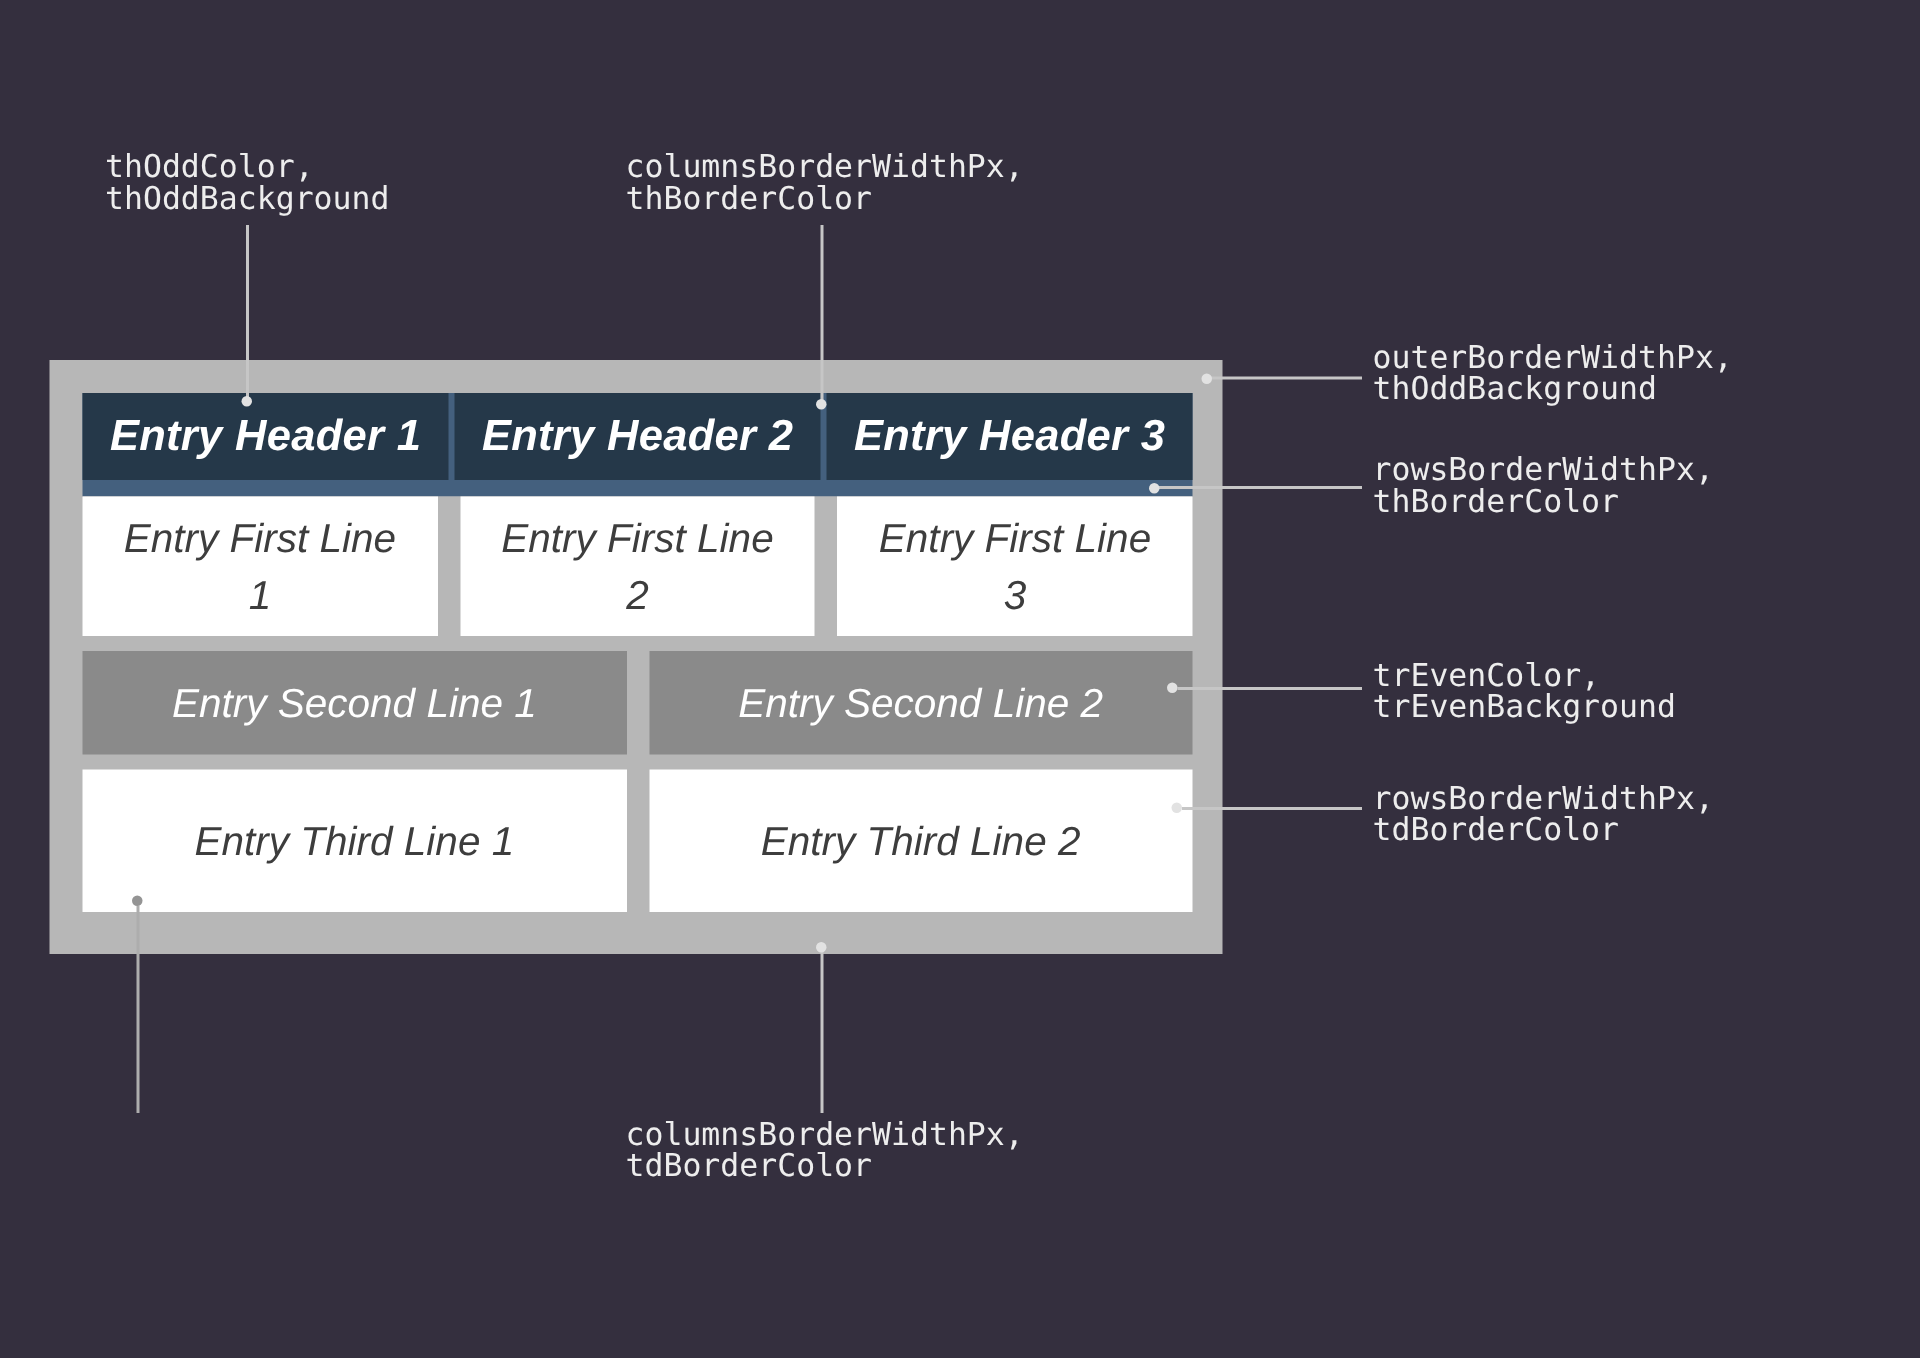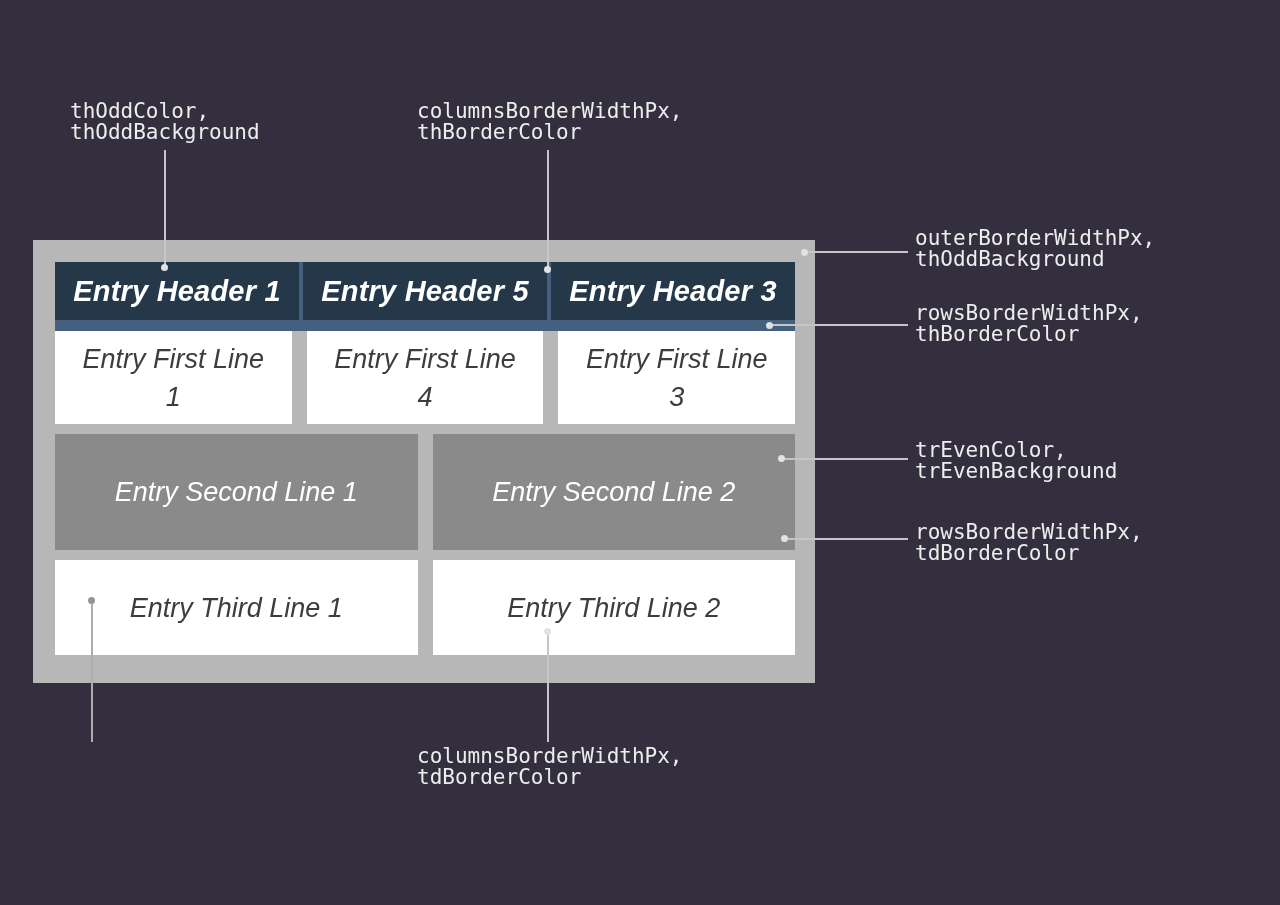--- a/index.html
+++ b/index.html
@@ -36,21 +36,21 @@
     display: flex; align-items: center; justify-content: center;
     text-align: center;
     letter-spacing: 0.2px;
   }
   .tbody {
     display: flex; flex-direction: column;
     gap: 10px;                         
     background: var(--tdBorderColor, #b7b7b7);
   }
   .tr { display: flex; gap: 15px; height: 93px; }
-  .tr:nth-child(2) { height: 116px; }
+  .tr:nth-child(2) { height: 69px; }
   .tr:last-child  { height: 95px; }
   .td {
     flex: 1 1 0;
     display: flex; align-items: center; justify-content: center;
     text-align: center;
     font-size: 27px; line-height: 38px;
     padding: 0 20px;
   }
   .tr-odd  .td { background: var(--trOddBackground, #ffffff); color: var(--trOddColor, #3d3d3d); }
   .tr-even .td { background: var(--trEvenBackground, #8a8a8a); color: var(--trEvenColor, #ffffff); }
@@ -73,27 +73,27 @@
   .vline.on-white { background: #adadad; }
 </style>
 </head>
 <body>
 
 <div class="stage">
 
   <div class="table-frame">
     <div class="thead">
       <div class="th">Entry Header 1</div>
-      <div class="th">Entry Header 5</div>
+      <div class="th">Entry Header 2</div>
       <div class="th">Entry Header 3</div>
     </div>
     <div class="tbody">
       <div class="tr tr-odd">
         <div class="td">Entry First Line 1</div>
-        <div class="td">Entry First Line 4</div>
+        <div class="td">Entry First Line 2</div>
         <div class="td">Entry First Line 3</div>
       </div>
       <div class="tr tr-even">
         <div class="td">Entry Second Line 1</div>
         <div class="td">Entry Second Line 2</div>
       </div>
       <div class="tr tr-odd">
         <div class="td">Entry Third Line 1</div>
         <div class="td">Entry Third Line 2</div>
       </div>

